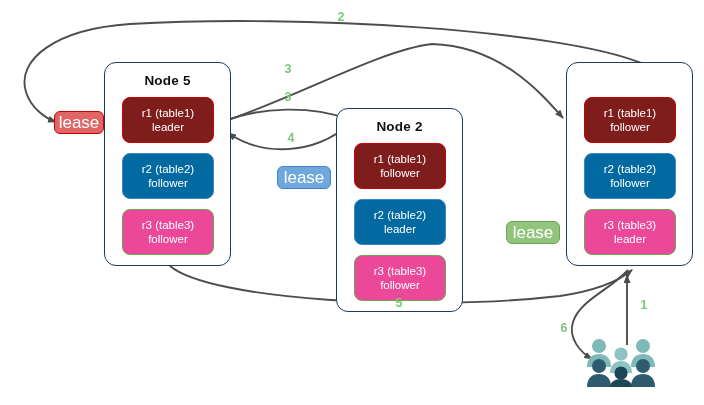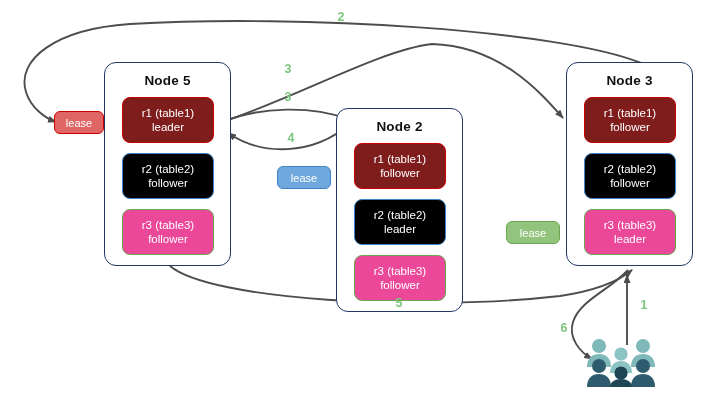--- a/index.html
+++ b/index.html
@@ -58,37 +58,37 @@
     line-height: 14px;
     text-align: center;
   }
   .replica span { display: block; }
   .rep-red {
     background: #7f1d1d;
     border: 1.6px solid #cc0000;
     text-align: center;
   }
   .rep-blue {
-    background: #000000;
+    background: #0369a1;
     border: 1.6px solid #3d85c6;
   }
   .rep-green {
     background: #ec4899;
     border: 1.6px solid #6aa84f;
   }
   .lease-box {
     position: absolute;
     height: 23px;
     border-radius: 6px;
     box-sizing: border-box;
     display: flex;
     align-items: center;
     justify-content: center;
     color: #ffffff;
-    font-size: 11px;
+    font-size: 17px;
   }
   .lease-red   { background: #e06666; border: 1.6px solid #cc0000; }
   .lease-blue  { background: #6fa8dc; border: 1.6px solid #3d85c6; }
   .lease-green { background: #93c47d; border: 1.6px solid #6aa84f; }
   .step-label {
     position: absolute;
     color: #7dc67d;
     font-size: 12.5px;
     font-weight: bold;
     text-align: center;
@@ -155,21 +155,20 @@
       <span>r2 (table2)</span>
       <span>leader</span>
     </div>
     <div class="replica rep-green" style="top:146px;">
       <span>r3 (table3)</span>
       <span>follower</span>
     </div>
   </div>
 
   <div class="node-box" style="left:566px; top:62px; width:127px; height:204px;">
-    <div class="node-title">Node 3</div>
     <div class="replica rep-red" style="top:34px;">
       <span>r1 (table1)</span>
       <span>follower</span>
     </div>
     <div class="replica rep-blue" style="top:90px;">
       <span>r2 (table2)</span>
       <span>follower</span>
     </div>
     <div class="replica rep-green" style="top:146px;">
       <span>r3 (table3)</span>

